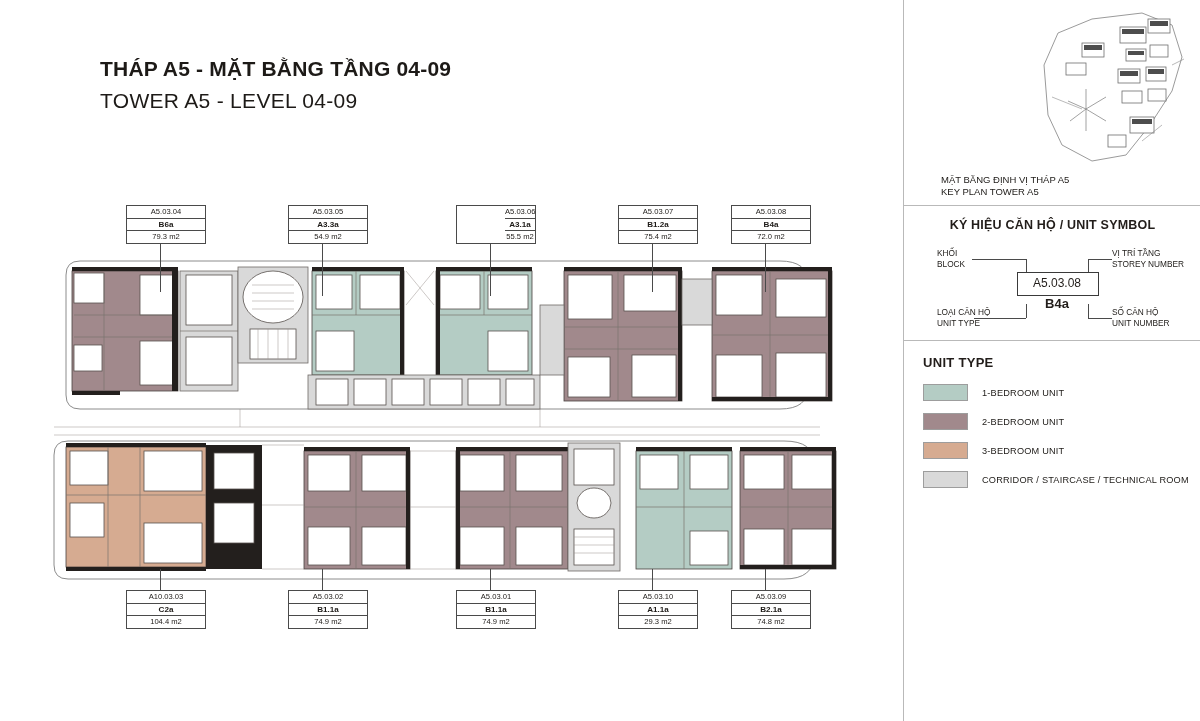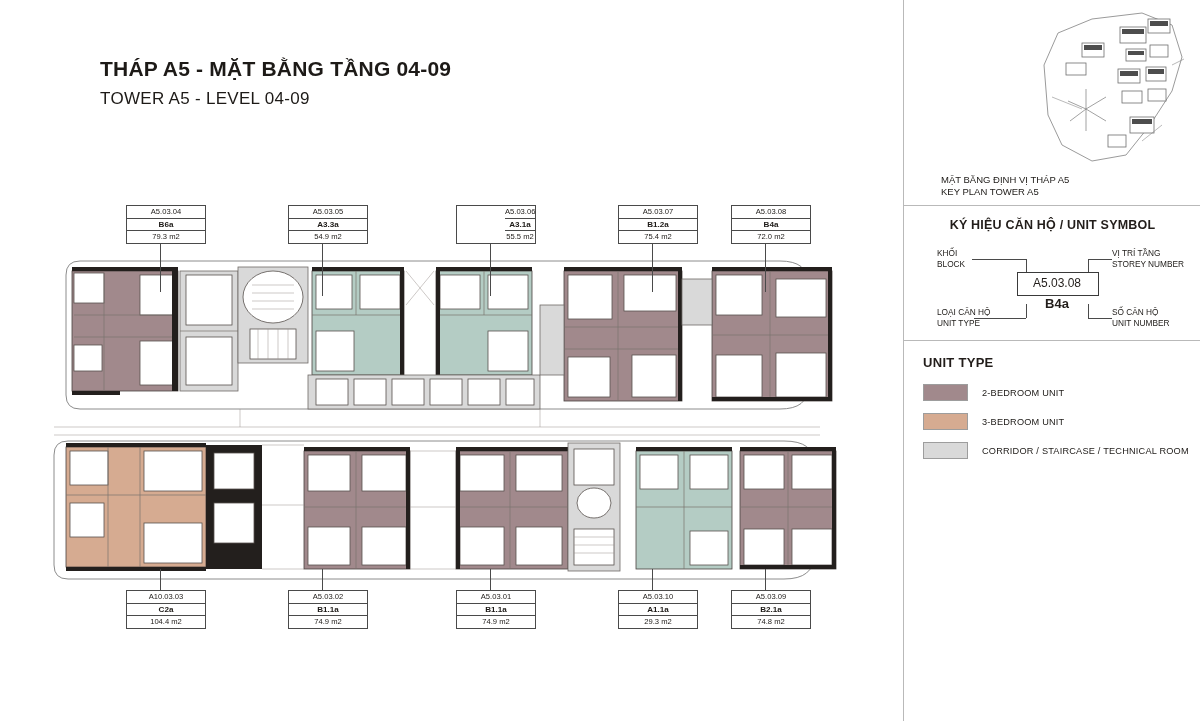--- a/index.html
+++ b/index.html
@@ -9,21 +9,21 @@
     font-family:"Liberation Sans", sans-serif;
     color:#221d1a;
     overflow:hidden;
     position:relative;
   }
   .page{position:absolute;inset:0;border-radius:26px;}
 
   
   .title-block{position:absolute;left:100px;top:57px;}
   .title-vn{font-size:21px;font-weight:bold;letter-spacing:.2px;color:#1d1a17;}
-  .title-en{font-size:17px;font-weight:normal;letter-spacing:.3px;color:#1d1a17;margin-top:8px;}
+  .title-en{font-size:21px;font-weight:normal;letter-spacing:.3px;color:#1d1a17;margin-top:8px;}
 
   
   .right-panel{position:absolute;left:903px;top:0;width:271px;height:721px;border-left:1px solid #b9b9b9;box-sizing:border-box;}
   .rp-div{position:absolute;left:0;width:297px;height:1px;background:#b9b9b9;}
 
   .keyplan{position:absolute;left:0;top:0;width:297px;height:205px;}
   .keyplan-caption{position:absolute;left:37px;top:174px;font-size:9.5px;line-height:12px;color:#1d1a17;}
   .kp-svg{position:absolute;left:118px;top:5px;}
 
   .unit-symbol-title{position:absolute;left:0;top:218px;width:297px;text-align:center;font-size:12.5px;font-weight:bold;letter-spacing:.2px;}
@@ -388,20 +388,24 @@
       <div class="lead" style="left:172px;top:74px;width:24px;height:1px;"></div>
       <div class="lead" style="left:172px;top:60px;width:1px;height:14px;"></div>
     </div>
 
     <div class="rp-div" style="top:340px;"></div>
 
     <div class="unit-type-title">UNIT TYPE</div>
 
     <div class="legend">
       <div class="legend-row">
+        <span class="swatch" style="background:#b4ccc4;"></span>
+        <span class="legend-label">1-BEDROOM UNIT</span>
+      </div>
+      <div class="legend-row">
         <span class="swatch" style="background:#a1898c;"></span>
         <span class="legend-label">2-BEDROOM UNIT</span>
       </div>
       <div class="legend-row">
         <span class="swatch" style="background:#d6ab91;"></span>
         <span class="legend-label">3-BEDROOM UNIT</span>
       </div>
       <div class="legend-row">
         <span class="swatch" style="background:#d9d9d9;"></span>
         <span class="legend-label">CORRIDOR / STAIRCASE / TECHNICAL ROOM</span>

